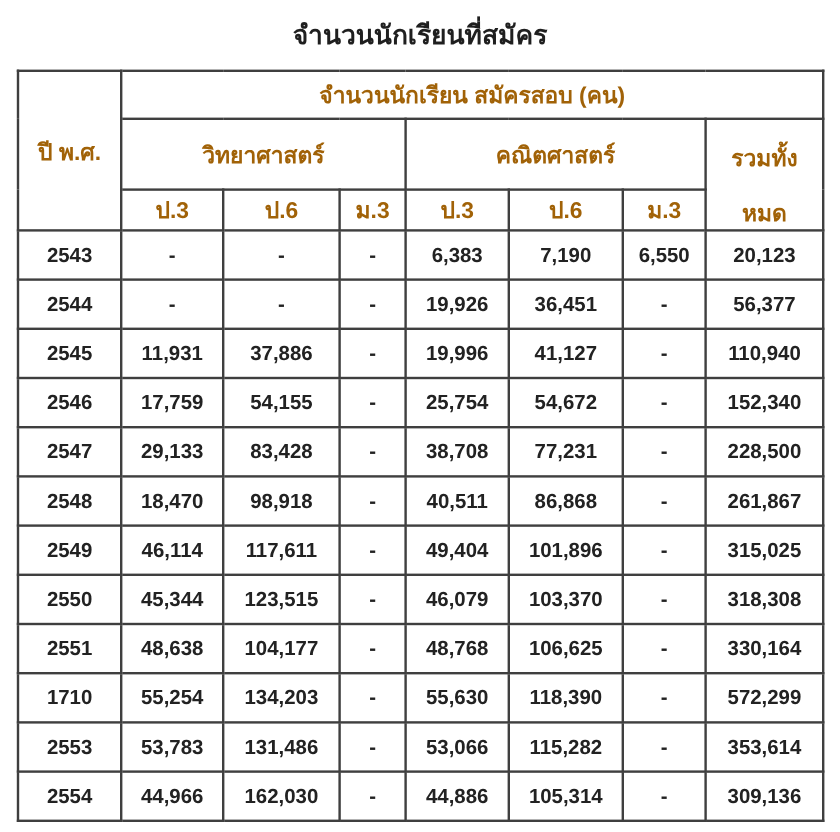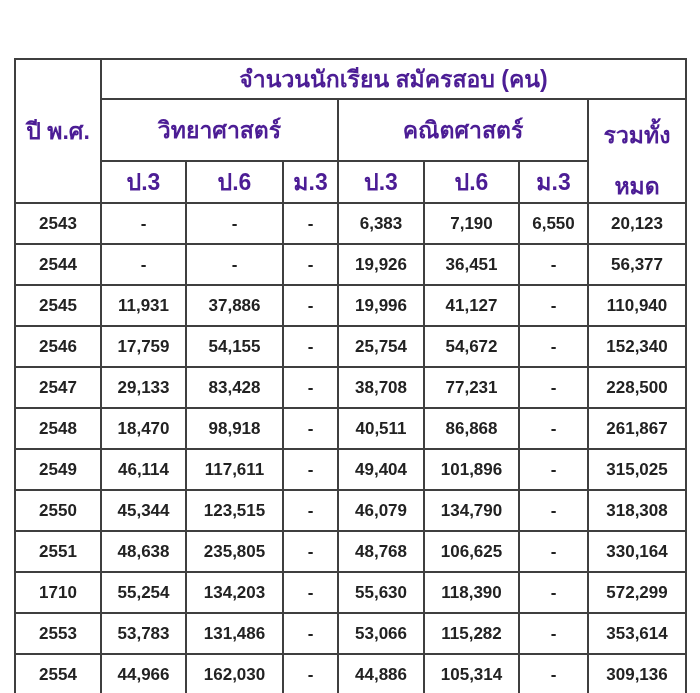--- a/index.html
+++ b/index.html
@@ -43,38 +43,39 @@
   .data-table td {
     border: 2px solid #3f3f3f;
     text-align: center;
     vertical-align: middle;
     font-weight: bold;
     padding: 0;
     overflow: hidden;
     white-space: nowrap;
   }
   .data-table thead th {
-    font-size: 23px;
-    color: #4c1d95;
+    font-size: 19px;
+    color: #a16207;
   }
   .data-table tbody td {
     font-size: 17px;
     height: 39px;
     color: #222222;
   }
   tr.hrow1 { height: 40px; }
   tr.hrow2 { height: 56px; }
   tr.hrow3 { height: 24px; }
   .total-head span { display: block; line-height: 1.35; margin-top: 20px; }
 </style>
 </head>
 <body>
 
 <div class="page">
 
+  <h1 class="doc-title">จำนวนนักเรียนที่สมัคร</h1>
 
   <table class="data-table">
     <colgroup>
       <col style="width:86px">
       <col style="width:85px">
       <col style="width:97px">
       <col style="width:55px">
       <col style="width:86px">
       <col style="width:95px">
       <col style="width:69px">
@@ -172,28 +173,28 @@
           <td>101,896</td>
           <td>-</td>
           <td>315,025</td>
         </tr>
         <tr>
           <td>2550</td>
           <td>45,344</td>
           <td>123,515</td>
           <td>-</td>
           <td>46,079</td>
-          <td>134,790</td>
+          <td>103,370</td>
           <td>-</td>
           <td>318,308</td>
         </tr>
         <tr>
           <td>2551</td>
           <td>48,638</td>
-          <td>235,805</td>
+          <td>104,177</td>
           <td>-</td>
           <td>48,768</td>
           <td>106,625</td>
           <td>-</td>
           <td>330,164</td>
         </tr>
         <tr>
           <td>1710</td>
           <td>55,254</td>
           <td>134,203</td>

